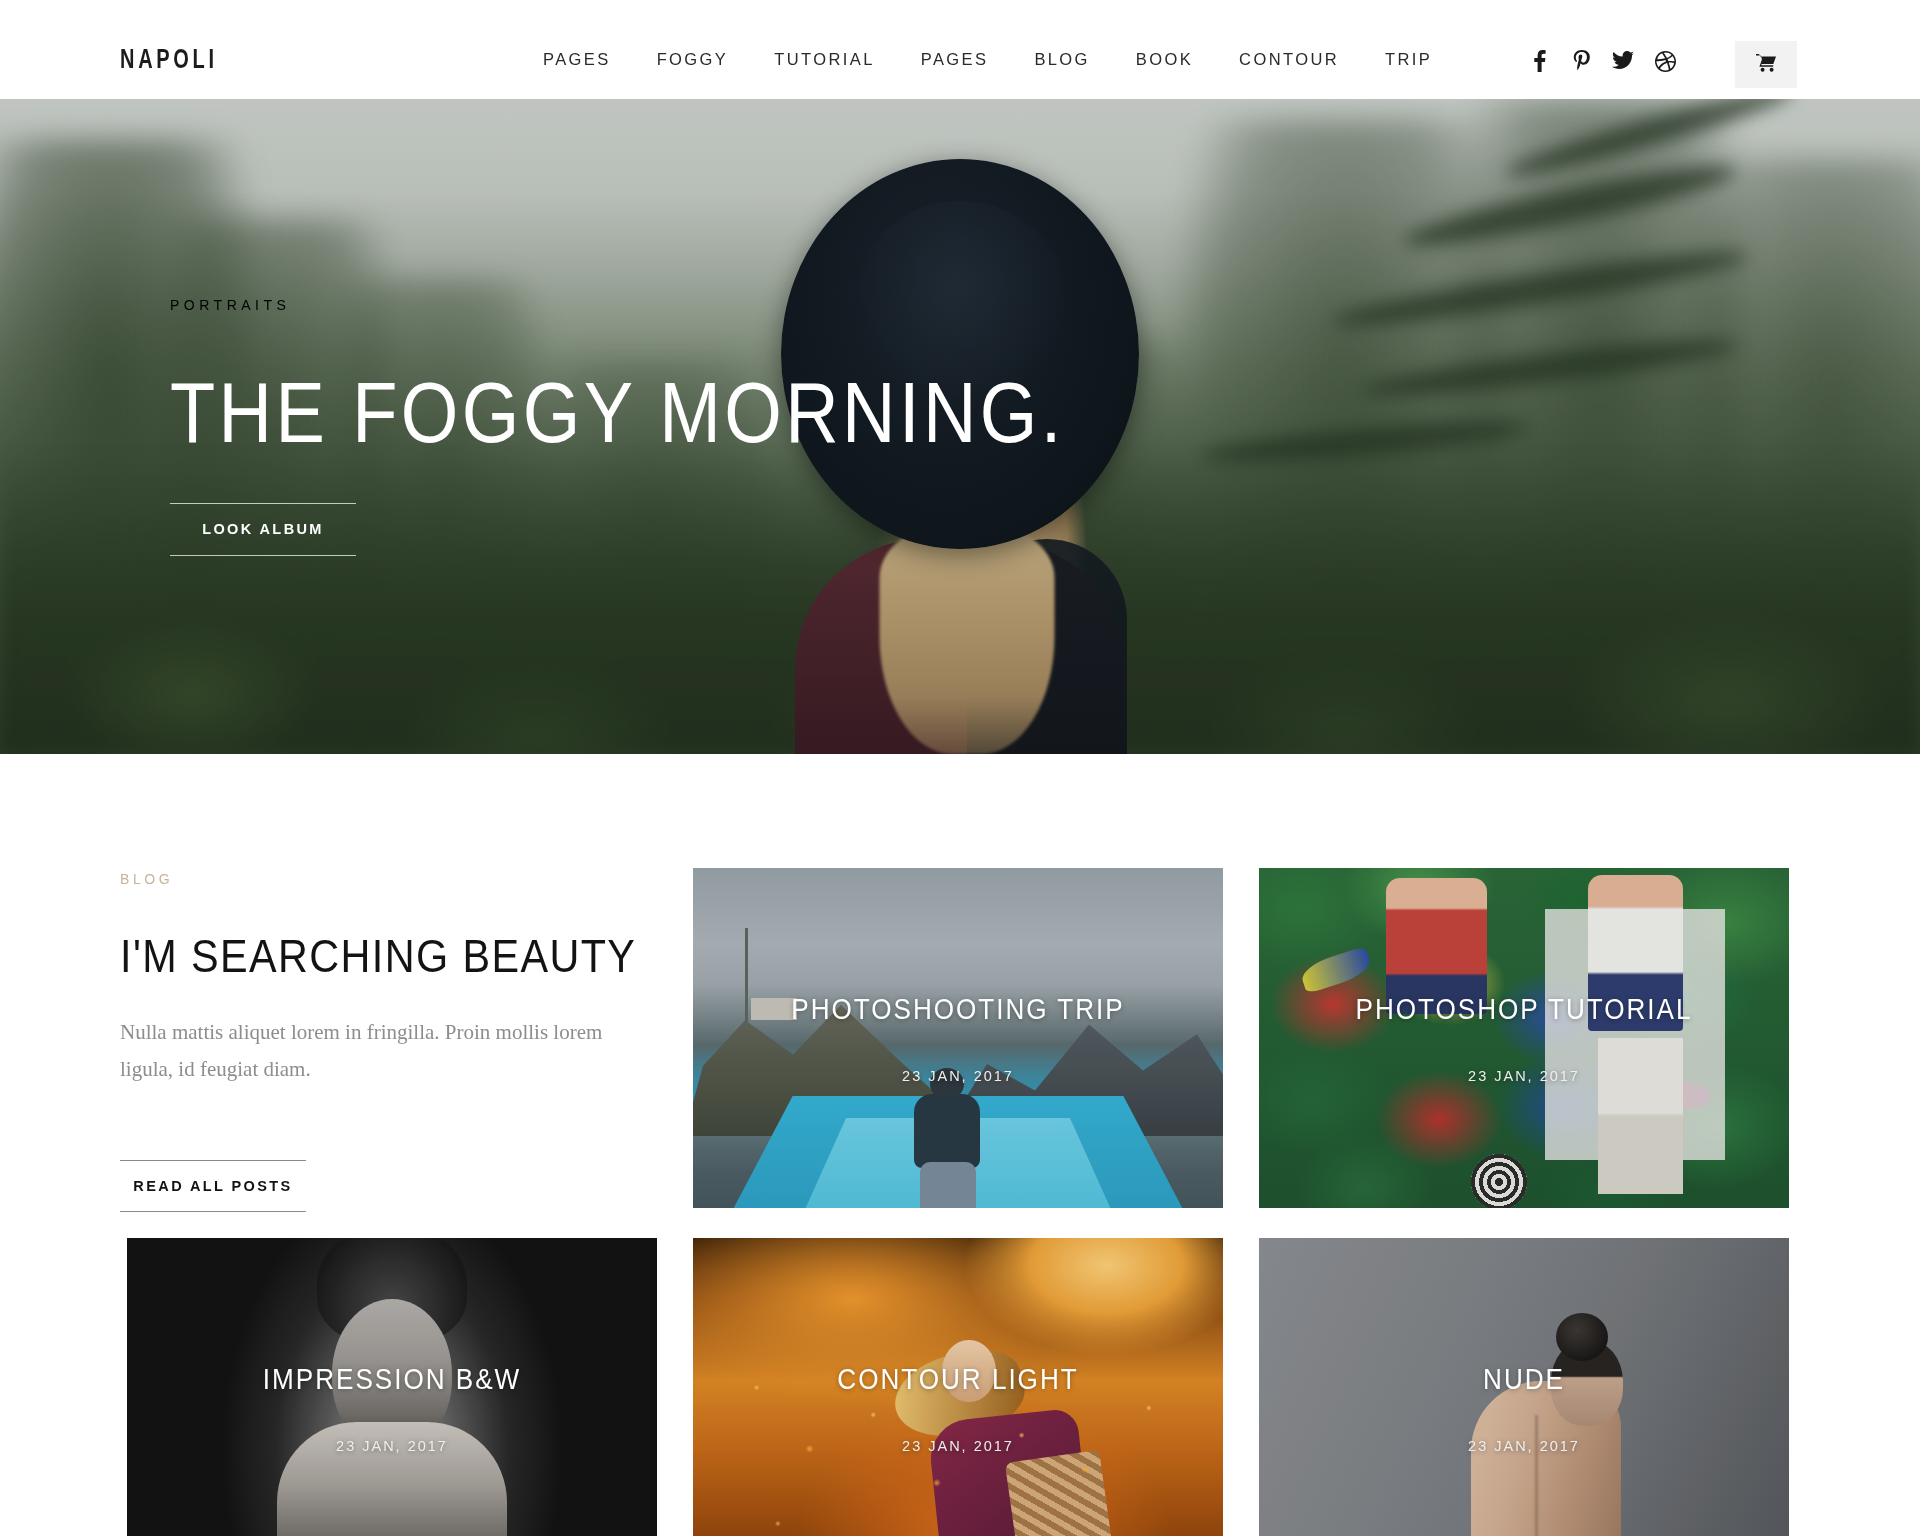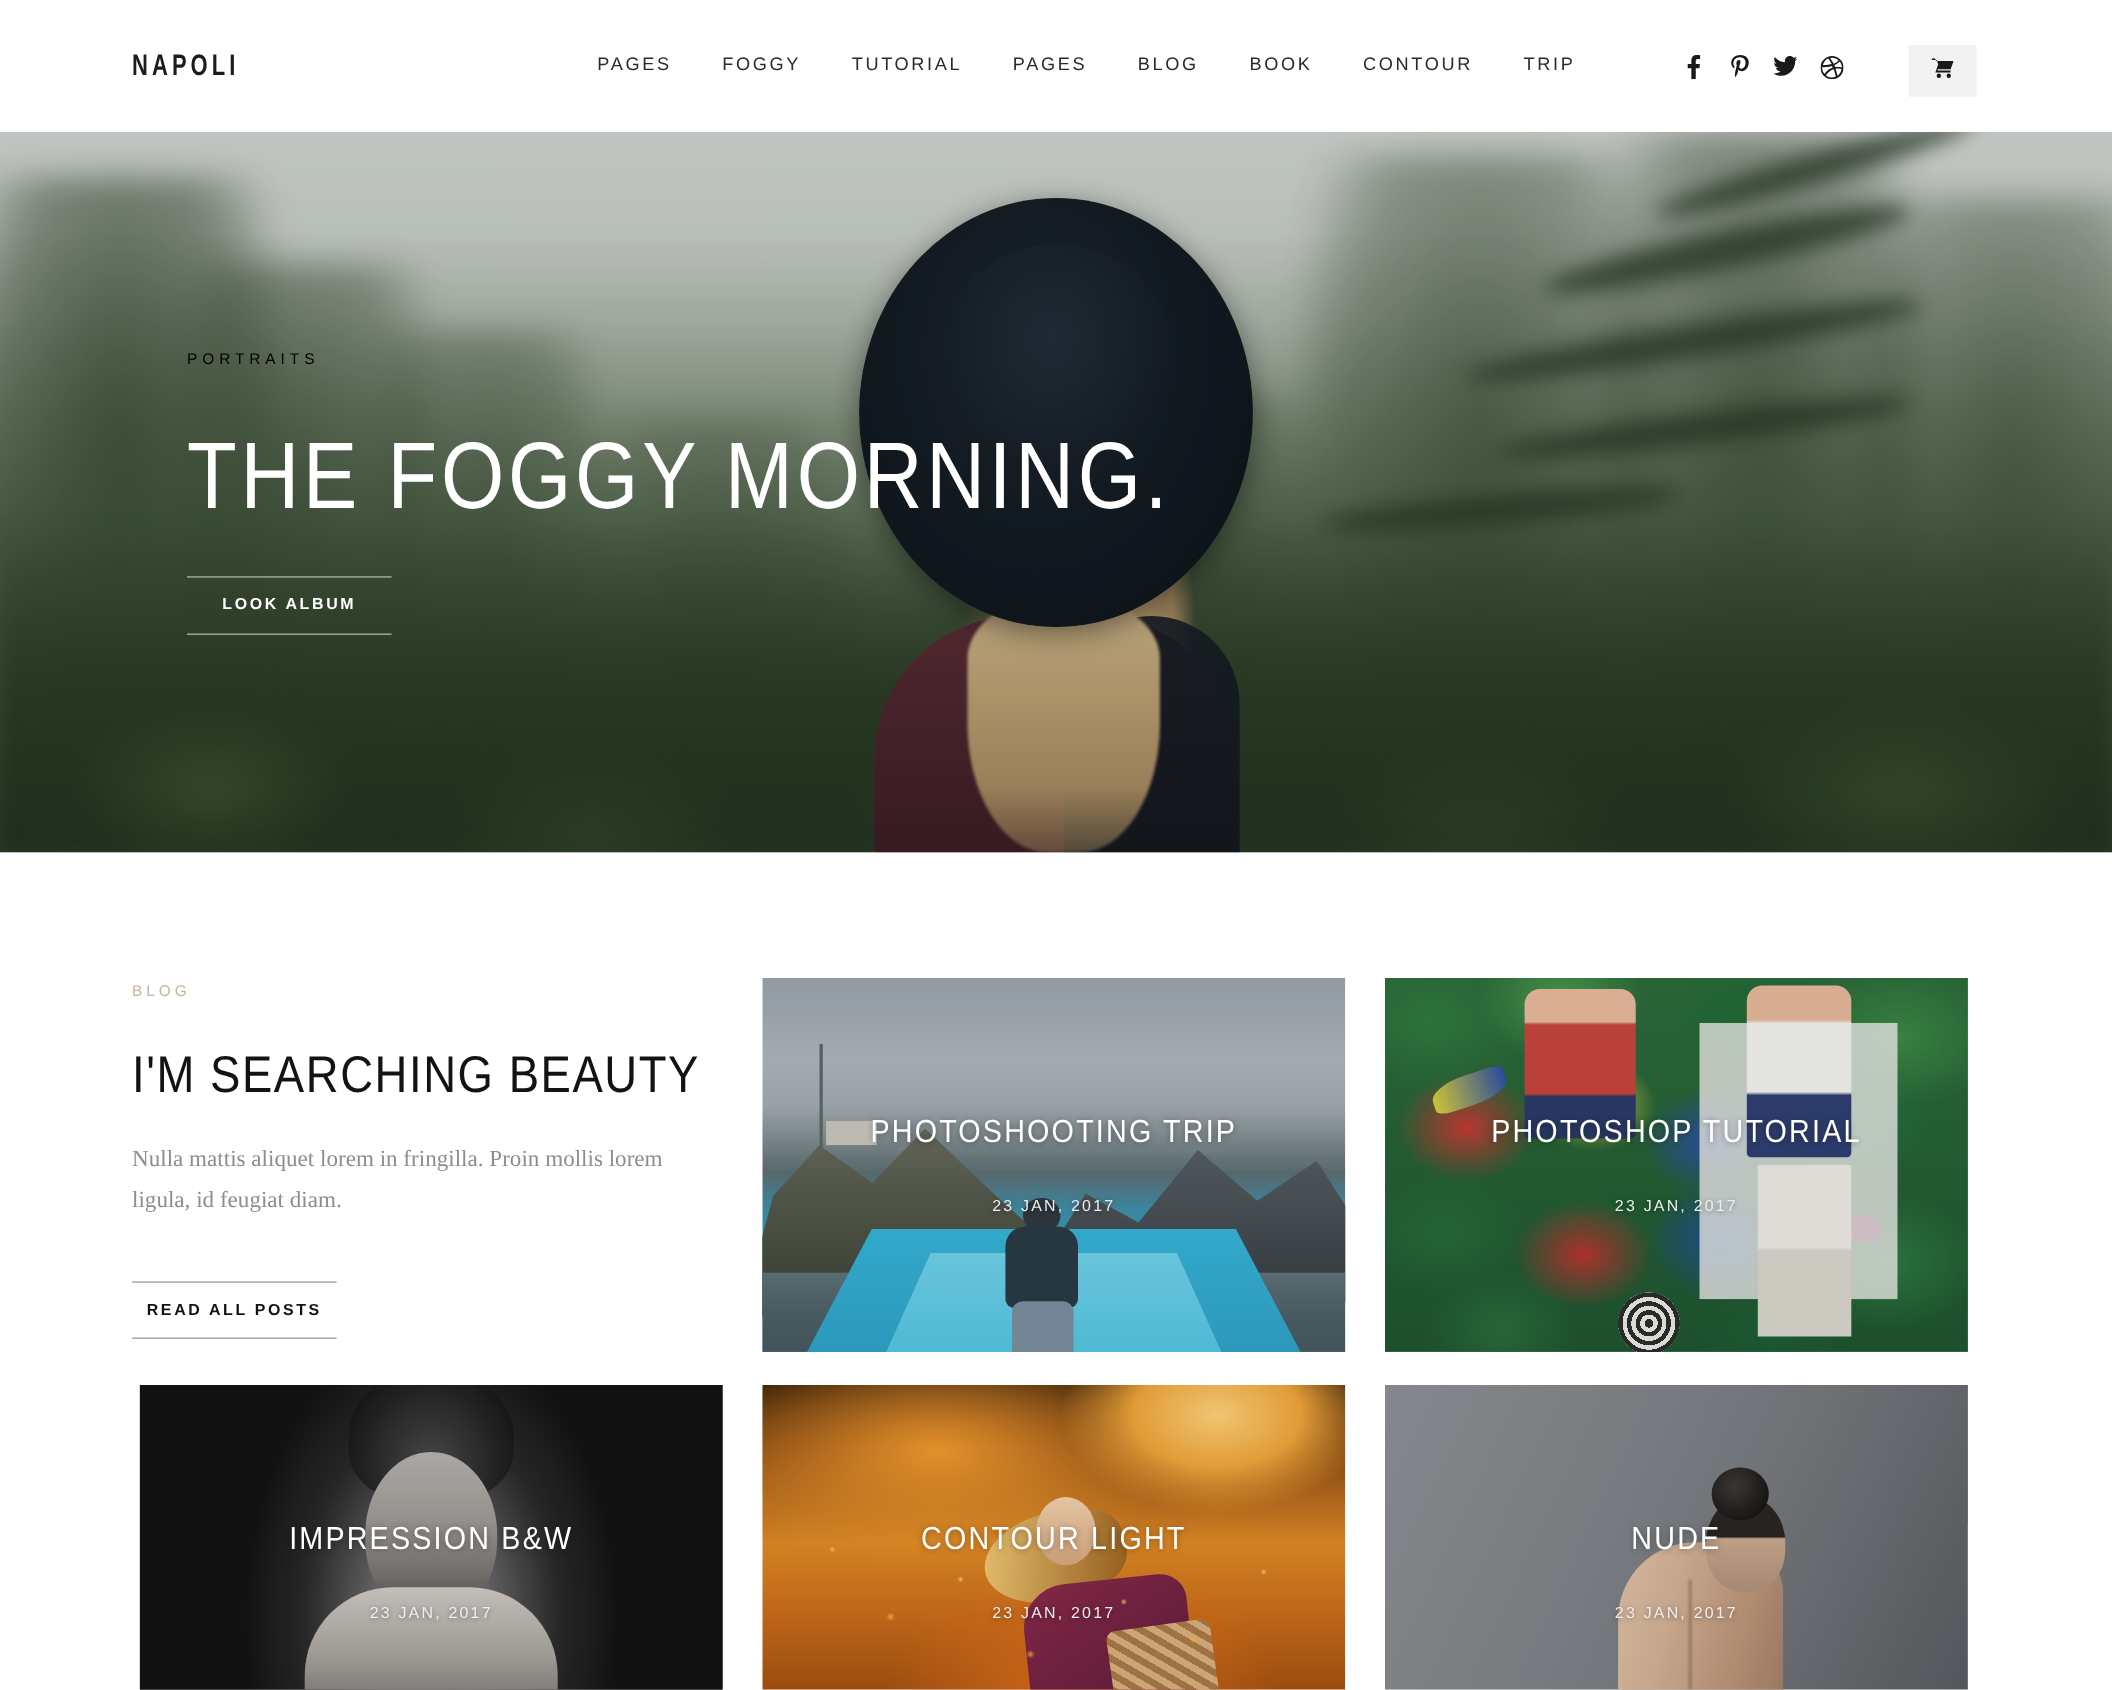--- a/index.html
+++ b/index.html
@@ -7,21 +7,21 @@
   html, body {
     width:1920px; height:1536px;
     background:#ffffff;
     font-family:"Liberation Sans", sans-serif;
     overflow:hidden;
   }
 
   
   .header {
     position:relative;
-    height:120px;
+    height:99px;
     background:#ffffff;
     display:flex;
     align-items:center;
     z-index:20;
   }
   .logo {
     position:absolute;
     left:120px; top:44px;
     font-family:"Liberation Sans Narrow","Liberation Sans", sans-serif;
     font-size:27px;
@@ -221,21 +221,21 @@
     font-family:"Liberation Sans Narrow","Liberation Sans", sans-serif;
     font-size:47px; font-weight:400; letter-spacing:1.6px;
     color:#131313; line-height:1.05;
     transform:scaleX(0.88); transform-origin:left center;
     white-space:nowrap;
     margin-bottom:34px;
   }
   .blog-text {
     font-family:"Liberation Serif", serif;
     font-size:21px; line-height:1.75; color:#8d8d8d;
-    max-width:530px; margin-bottom:56px;
+    max-width:530px; margin-bottom:72px;
   }
   .line-btn.dark .bar { background:#8a8a8a; }
   .line-btn.dark .lbl { color:#131313; }
 
   .grid { position:relative; height:620px; }
   .card {
     position:absolute;
     overflow:hidden;
     cursor:pointer;
   }

